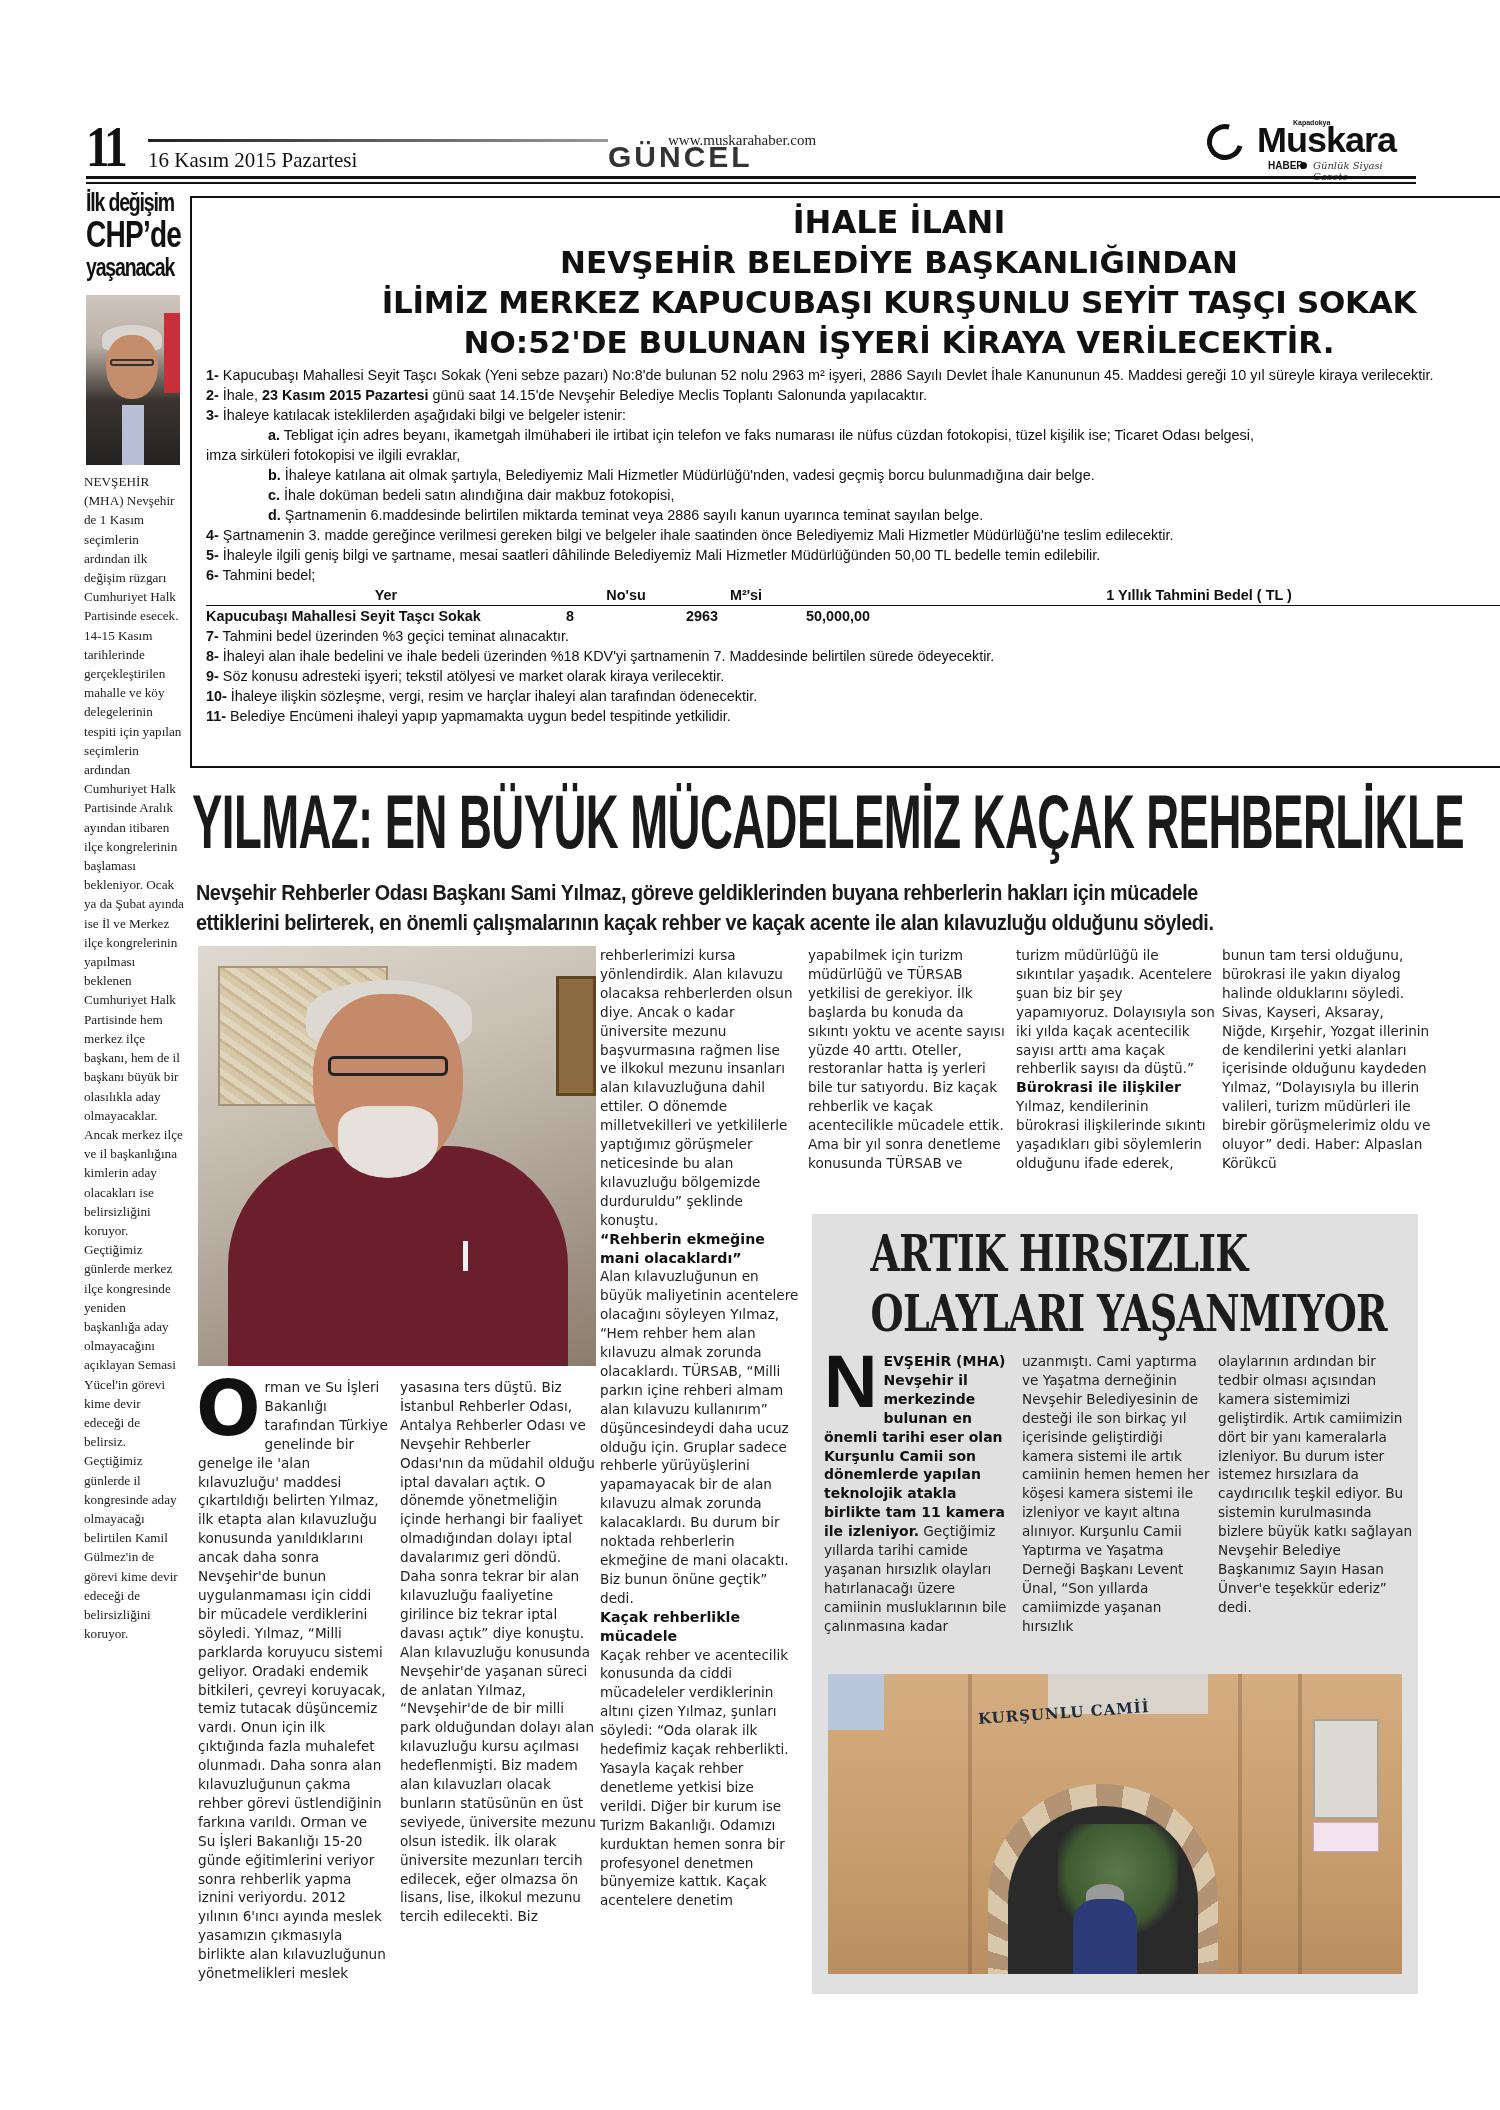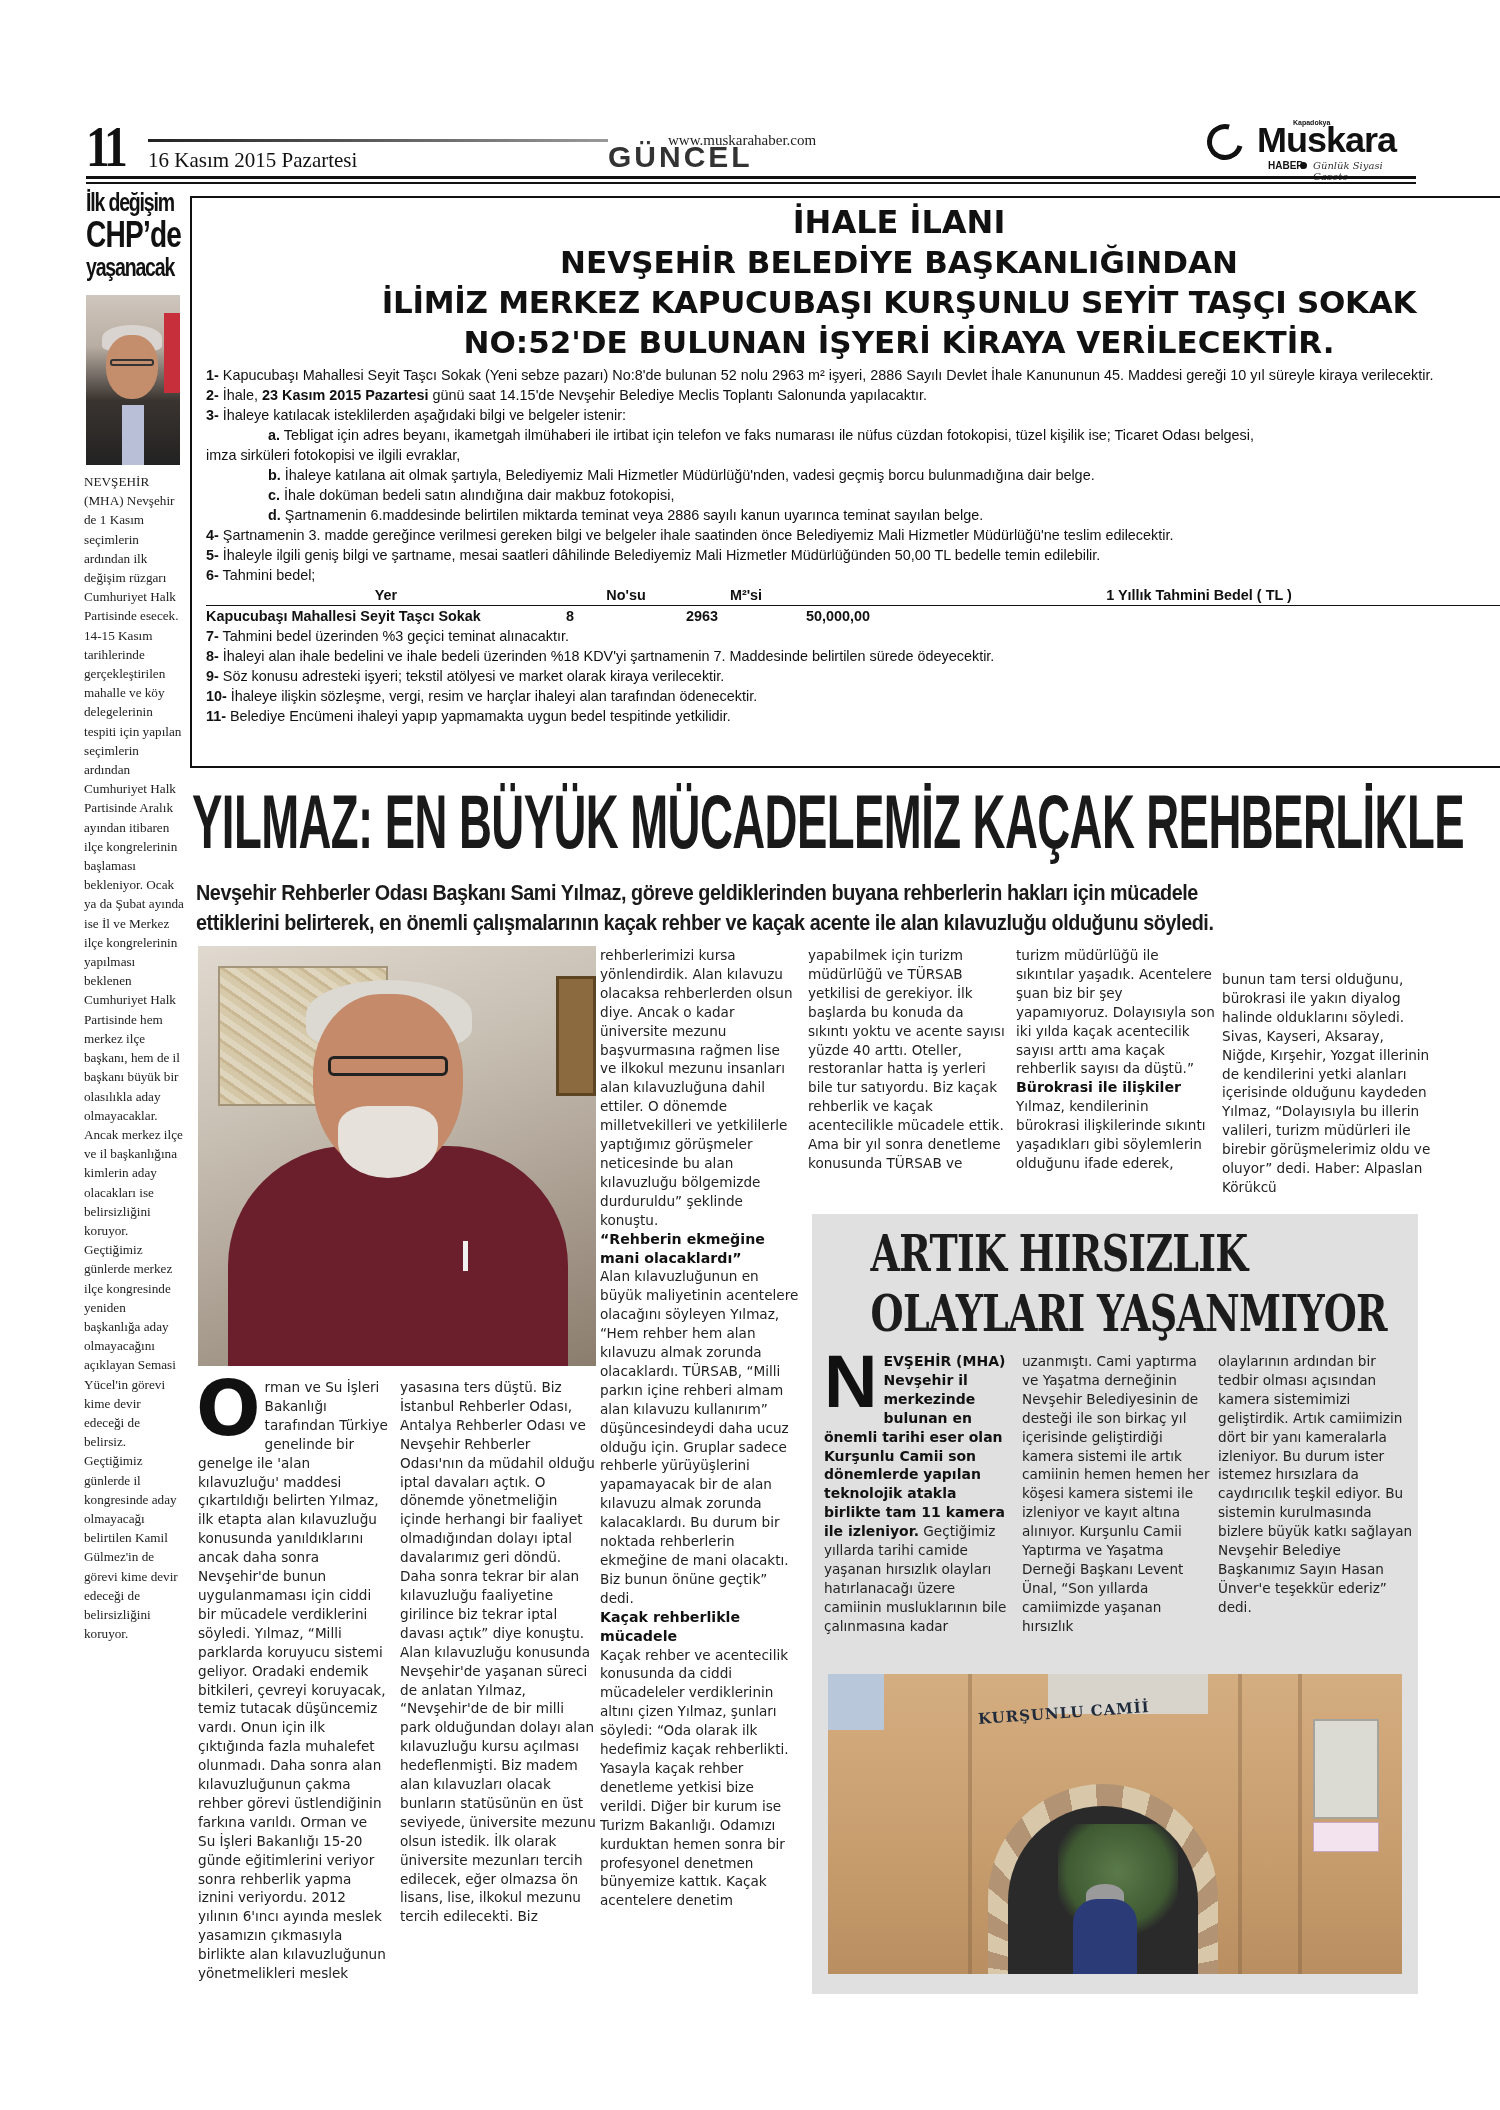--- a/index.html
+++ b/index.html
@@ -70,21 +70,21 @@
   
   .col { position: absolute; font-family: "DejaVu Sans", sans-serif; font-size: 13.6px; line-height: 18.9px; color: #222; }
   .col p { margin: 0; }
   .col h4 { font-family: "DejaVu Sans", sans-serif; font-weight: bold; font-size: 14.2px; line-height: 18.9px; color: #111; margin: 0; }
   .dropcap { float: left; font-family: "DejaVu Sans", sans-serif; font-size: 76px; line-height: 58px; font-weight: bold; margin: 2px 4px 0 -2px; color: #111; }
   .col-a { left: 198px; top: 1378px; width: 190px; }
   .col-b { left: 400px; top: 1378px; width: 198px; }
   .col-c { left: 600px; top: 946px; width: 200px; }
   .col-d { left: 808px; top: 946px; width: 198px; }
   .col-e { left: 1016px; top: 946px; width: 200px; }
-  .col-f { left: 1222px; top: 946px; width: 210px; margin-top: 24px; }
+  .col-f { left: 1222px; top: 946px; width: 210px; }
 
   
   .grey-box { position: absolute; left: 812px; top: 1214px; width: 606px; height: 780px; background: #e0e0e0; }
   .grey-title { position: absolute; left: 0; top: 10px; width: 488px; text-align: center; font-family: "DejaVu Serif", serif; font-weight: bold; color: #1c1c1c; line-height: 60px; }
   .grey-title .g1 { display: block; font-size: 50px; transform: scaleX(0.76); letter-spacing: -1px; white-space: nowrap; }
   .grey-title .g2 { display: block; font-size: 50px; transform: scaleX(0.76); letter-spacing: -1px; white-space: nowrap; }
   .gcol { position: absolute; top: 138px; font-family: "DejaVu Sans", sans-serif; font-size: 13.6px; line-height: 18.9px; color: #222; }
   .gcol-a { left: 12px; width: 190px; }
   .gcol-b { left: 210px; width: 188px; }
   .gcol-c { left: 406px; width: 196px; }

